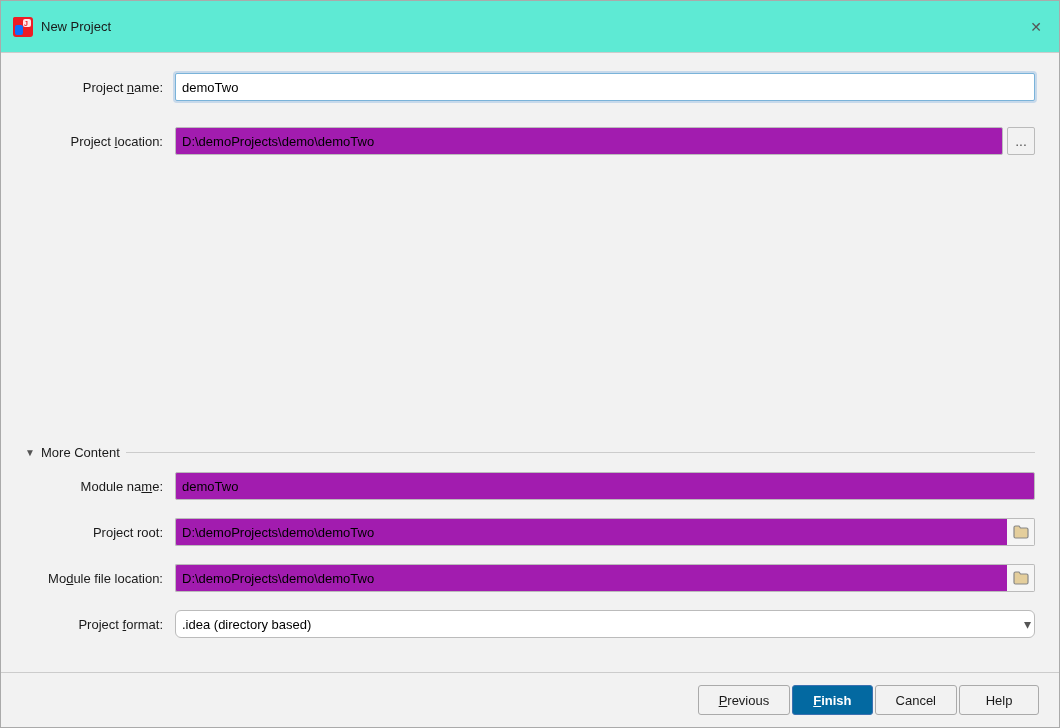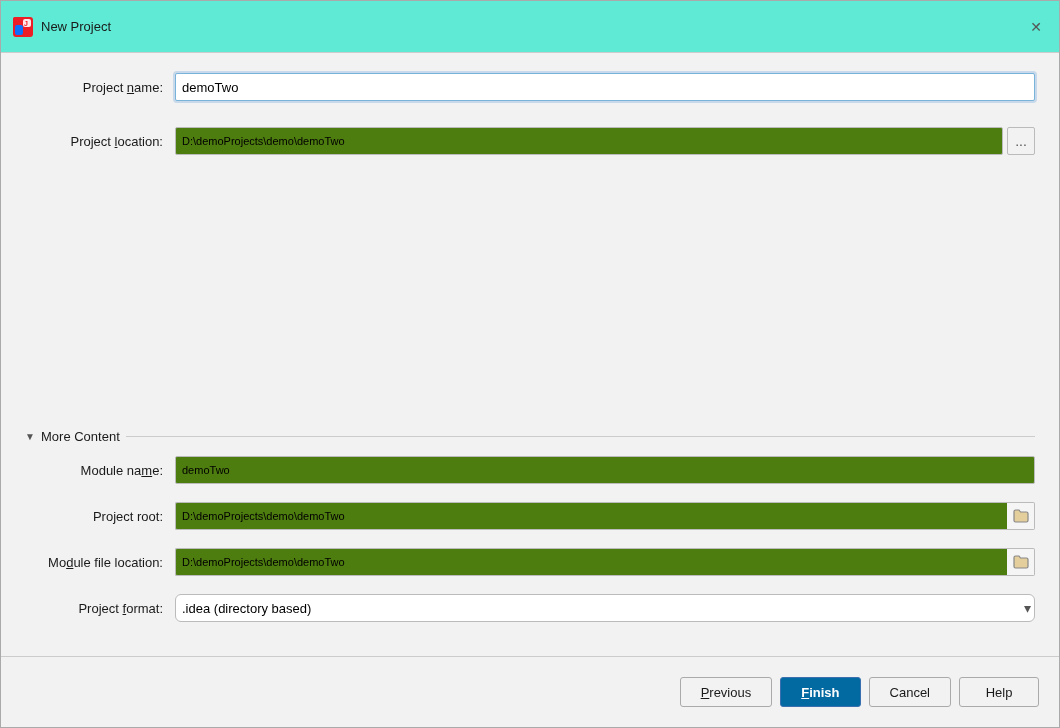--- a/index.html
+++ b/index.html
@@ -118,23 +118,23 @@
       background: white;
       box-shadow: 0 0 0 2px rgba(100,160,220,0.3);
     }
 
     .form-input-normal {
       flex: 1;
       height: 28px;
       border: 1px solid #bbb;
       border-radius: 2px;
       padding: 2px 6px;
-      font-size: 11px;
+      font-size: 13px;
       outline: none;
-      background: #4d7c0f;
+      background: #a21caf;
     }
 
     .form-input-with-btn {
       display: flex;
       flex: 1;
       gap: 4px;
     }
 
     .browse-btn {
       width: 28px;
@@ -241,22 +241,22 @@
       align-items: center;
       justify-content: center;
       color: #888;
       font-size: 16px;
     }
 
     .bottom-bar {
       display: flex;
       justify-content: flex-end;
       align-items: center;
-      padding: 20px 20px;
-      gap: 8px;
+      padding: 12px 20px;
+      gap: 2px;
       border-top: 1px solid #ccc;
       background: #f2f2f2;
     }
 
     .btn {
       height: 30px;
       padding: 0 20px;
       border-radius: 3px;
       font-size: 13px;
       cursor: pointer;

